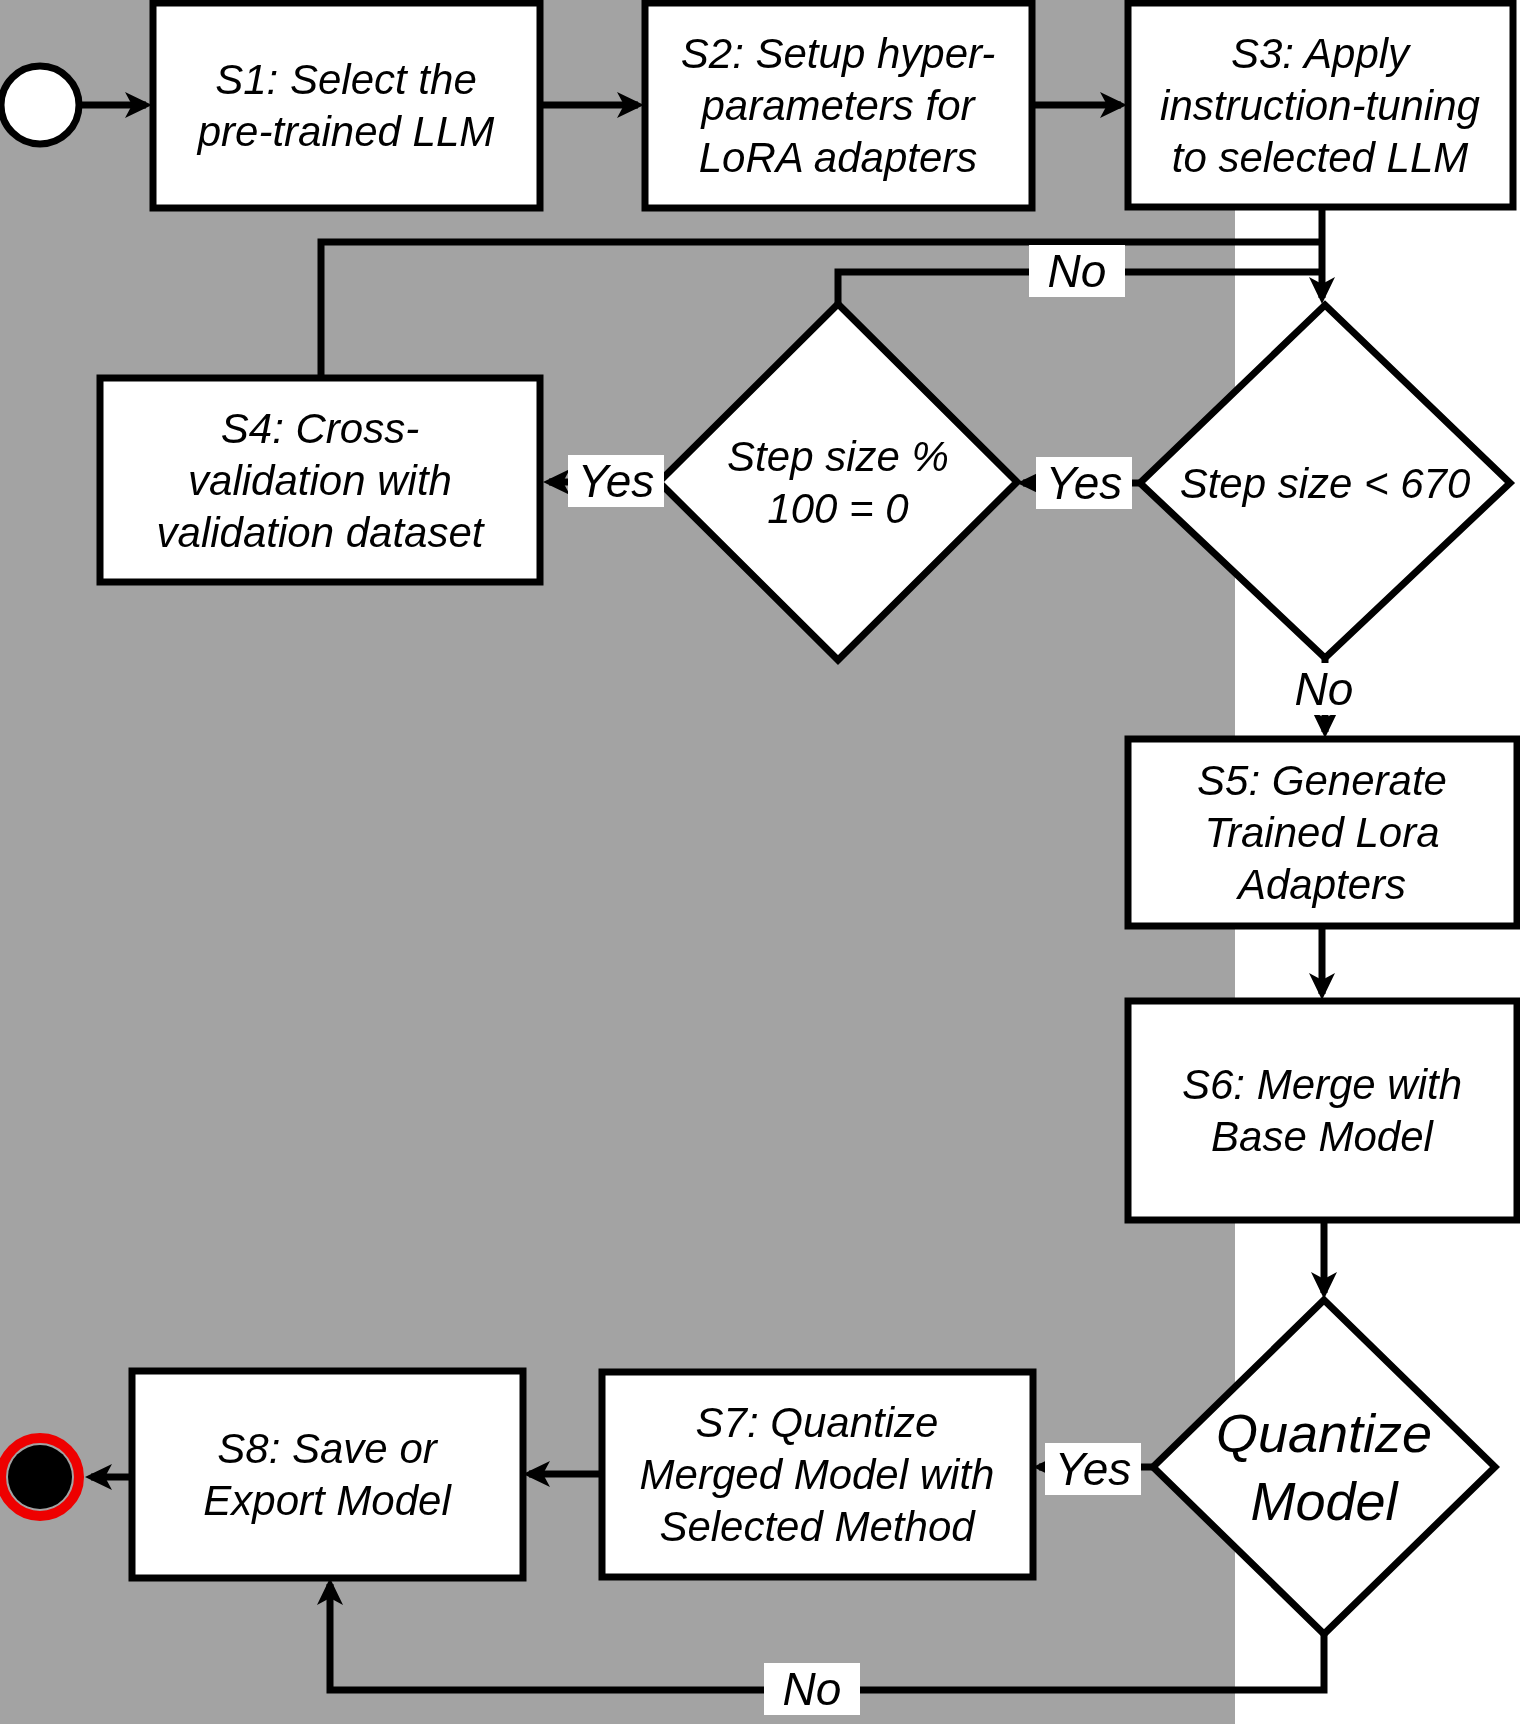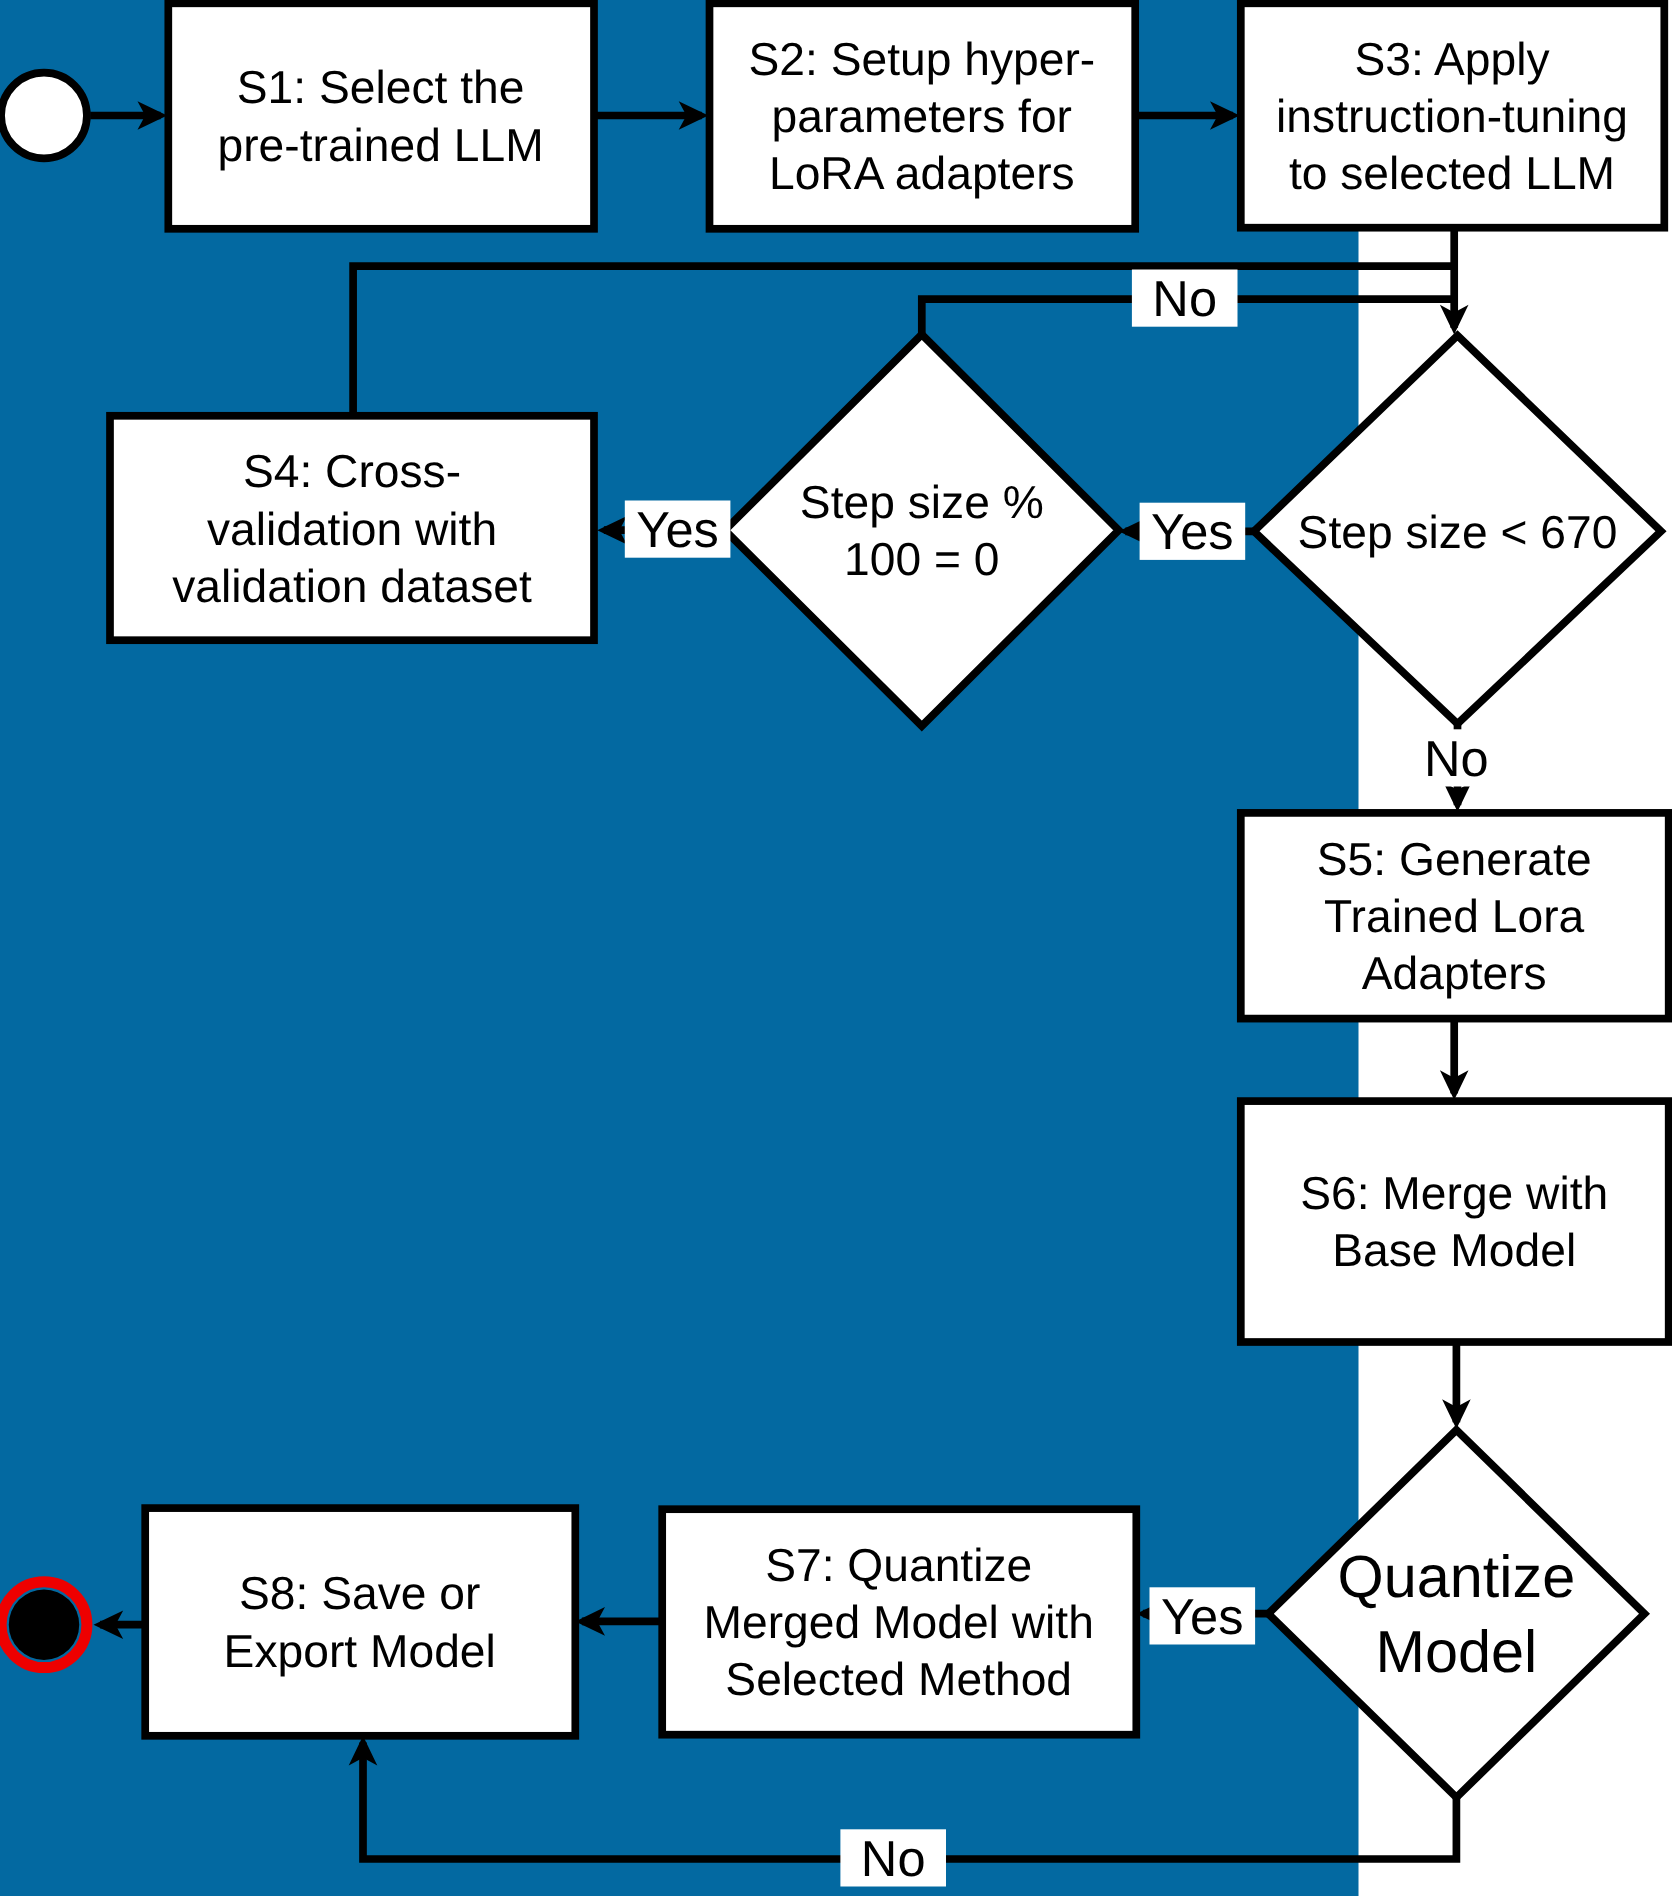--- a/index.html
+++ b/index.html
@@ -4,22 +4,23 @@
 <style>
   html, body {
     margin: 0;
     padding: 0;
     background: #ffffff;
   }
   .stage {
     position: relative;
     width: 1235px;
     height: 1724px;
-    background: #0369a1;
+    background: #a3a3a3;
     font-family: "Liberation Sans", sans-serif;
+    font-style: italic;
   }
   svg { display: block; }
   .node-shape {
     fill: #ffffff;
     stroke: #000000;
     stroke-width: 7px;
   }
   .edge {
     fill: none;
     stroke: #000000;

